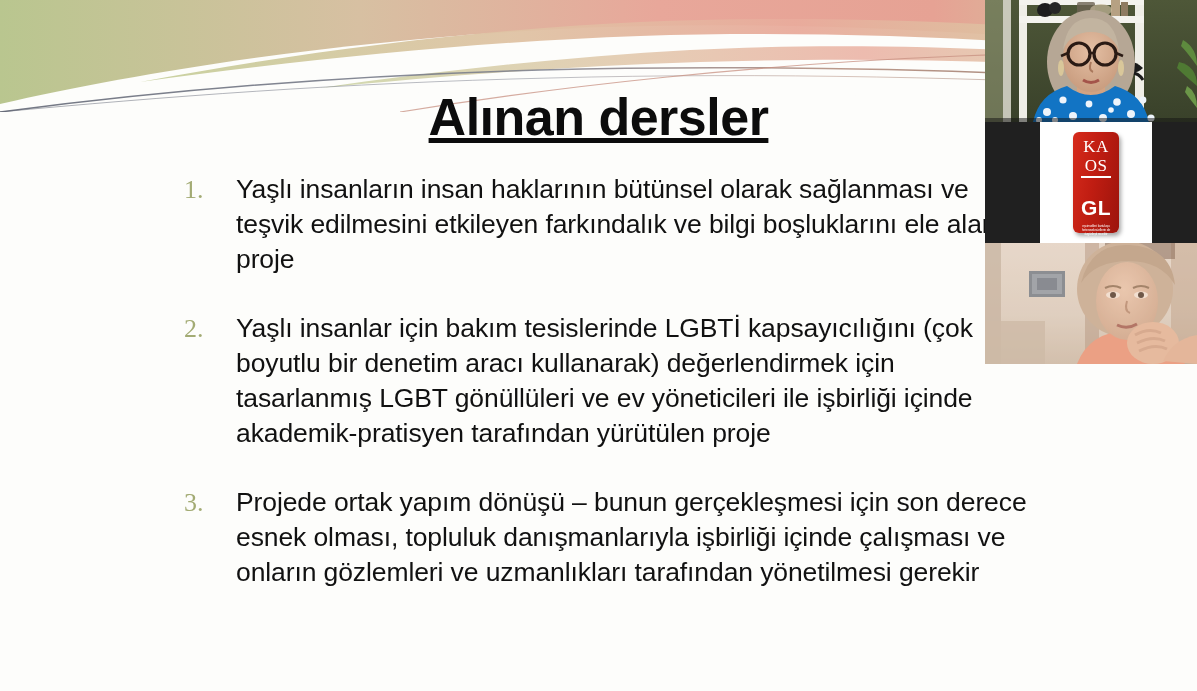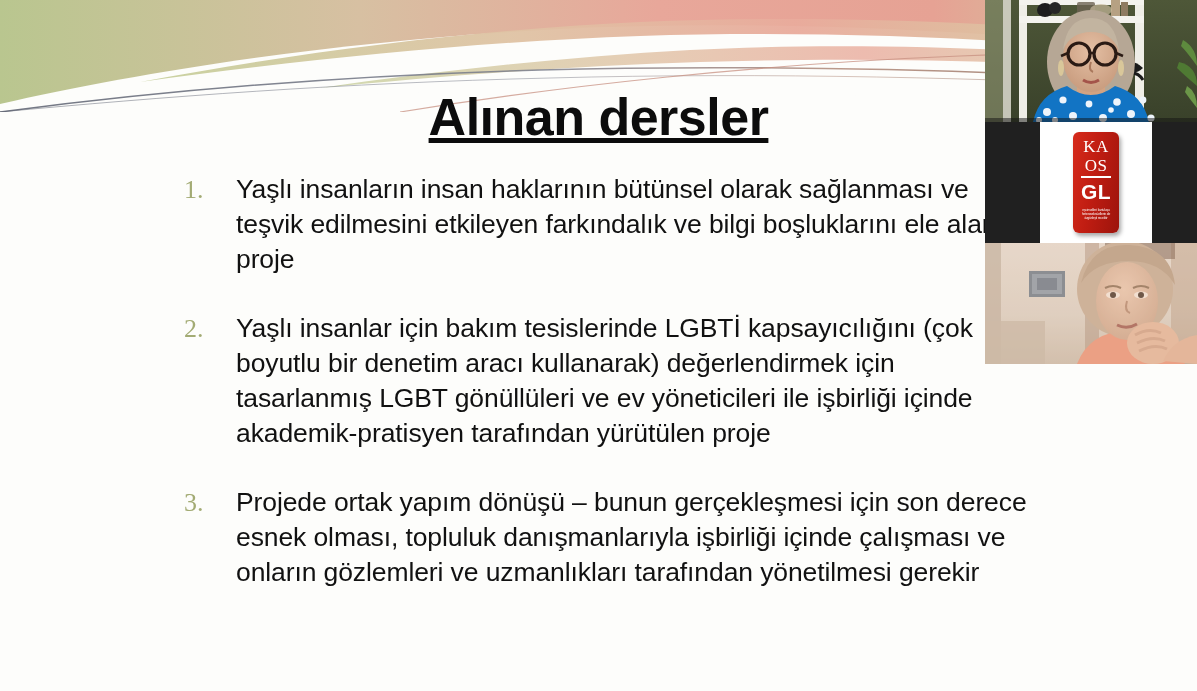--- a/index.html
+++ b/index.html
@@ -134,21 +134,21 @@
     letter-spacing: 0.5px;
   }
   .kaos-gl {
     color: #ffffff;
     font-family: "Liberation Sans", sans-serif;
     font-weight: bold;
     font-size: 21px;
     line-height: 23px;
     letter-spacing: 0.5px;
     border-top: 2px solid #ffffff;
-    padding-top: 2px;
+    padding-top: 18px;
     margin-top: 1px;
     width: 30px;
     text-align: center;
   }
   .kaos-sub {
     margin-top: 5px;
     width: 38px;
     text-align: center;
   }
   .kaos-sub span {

